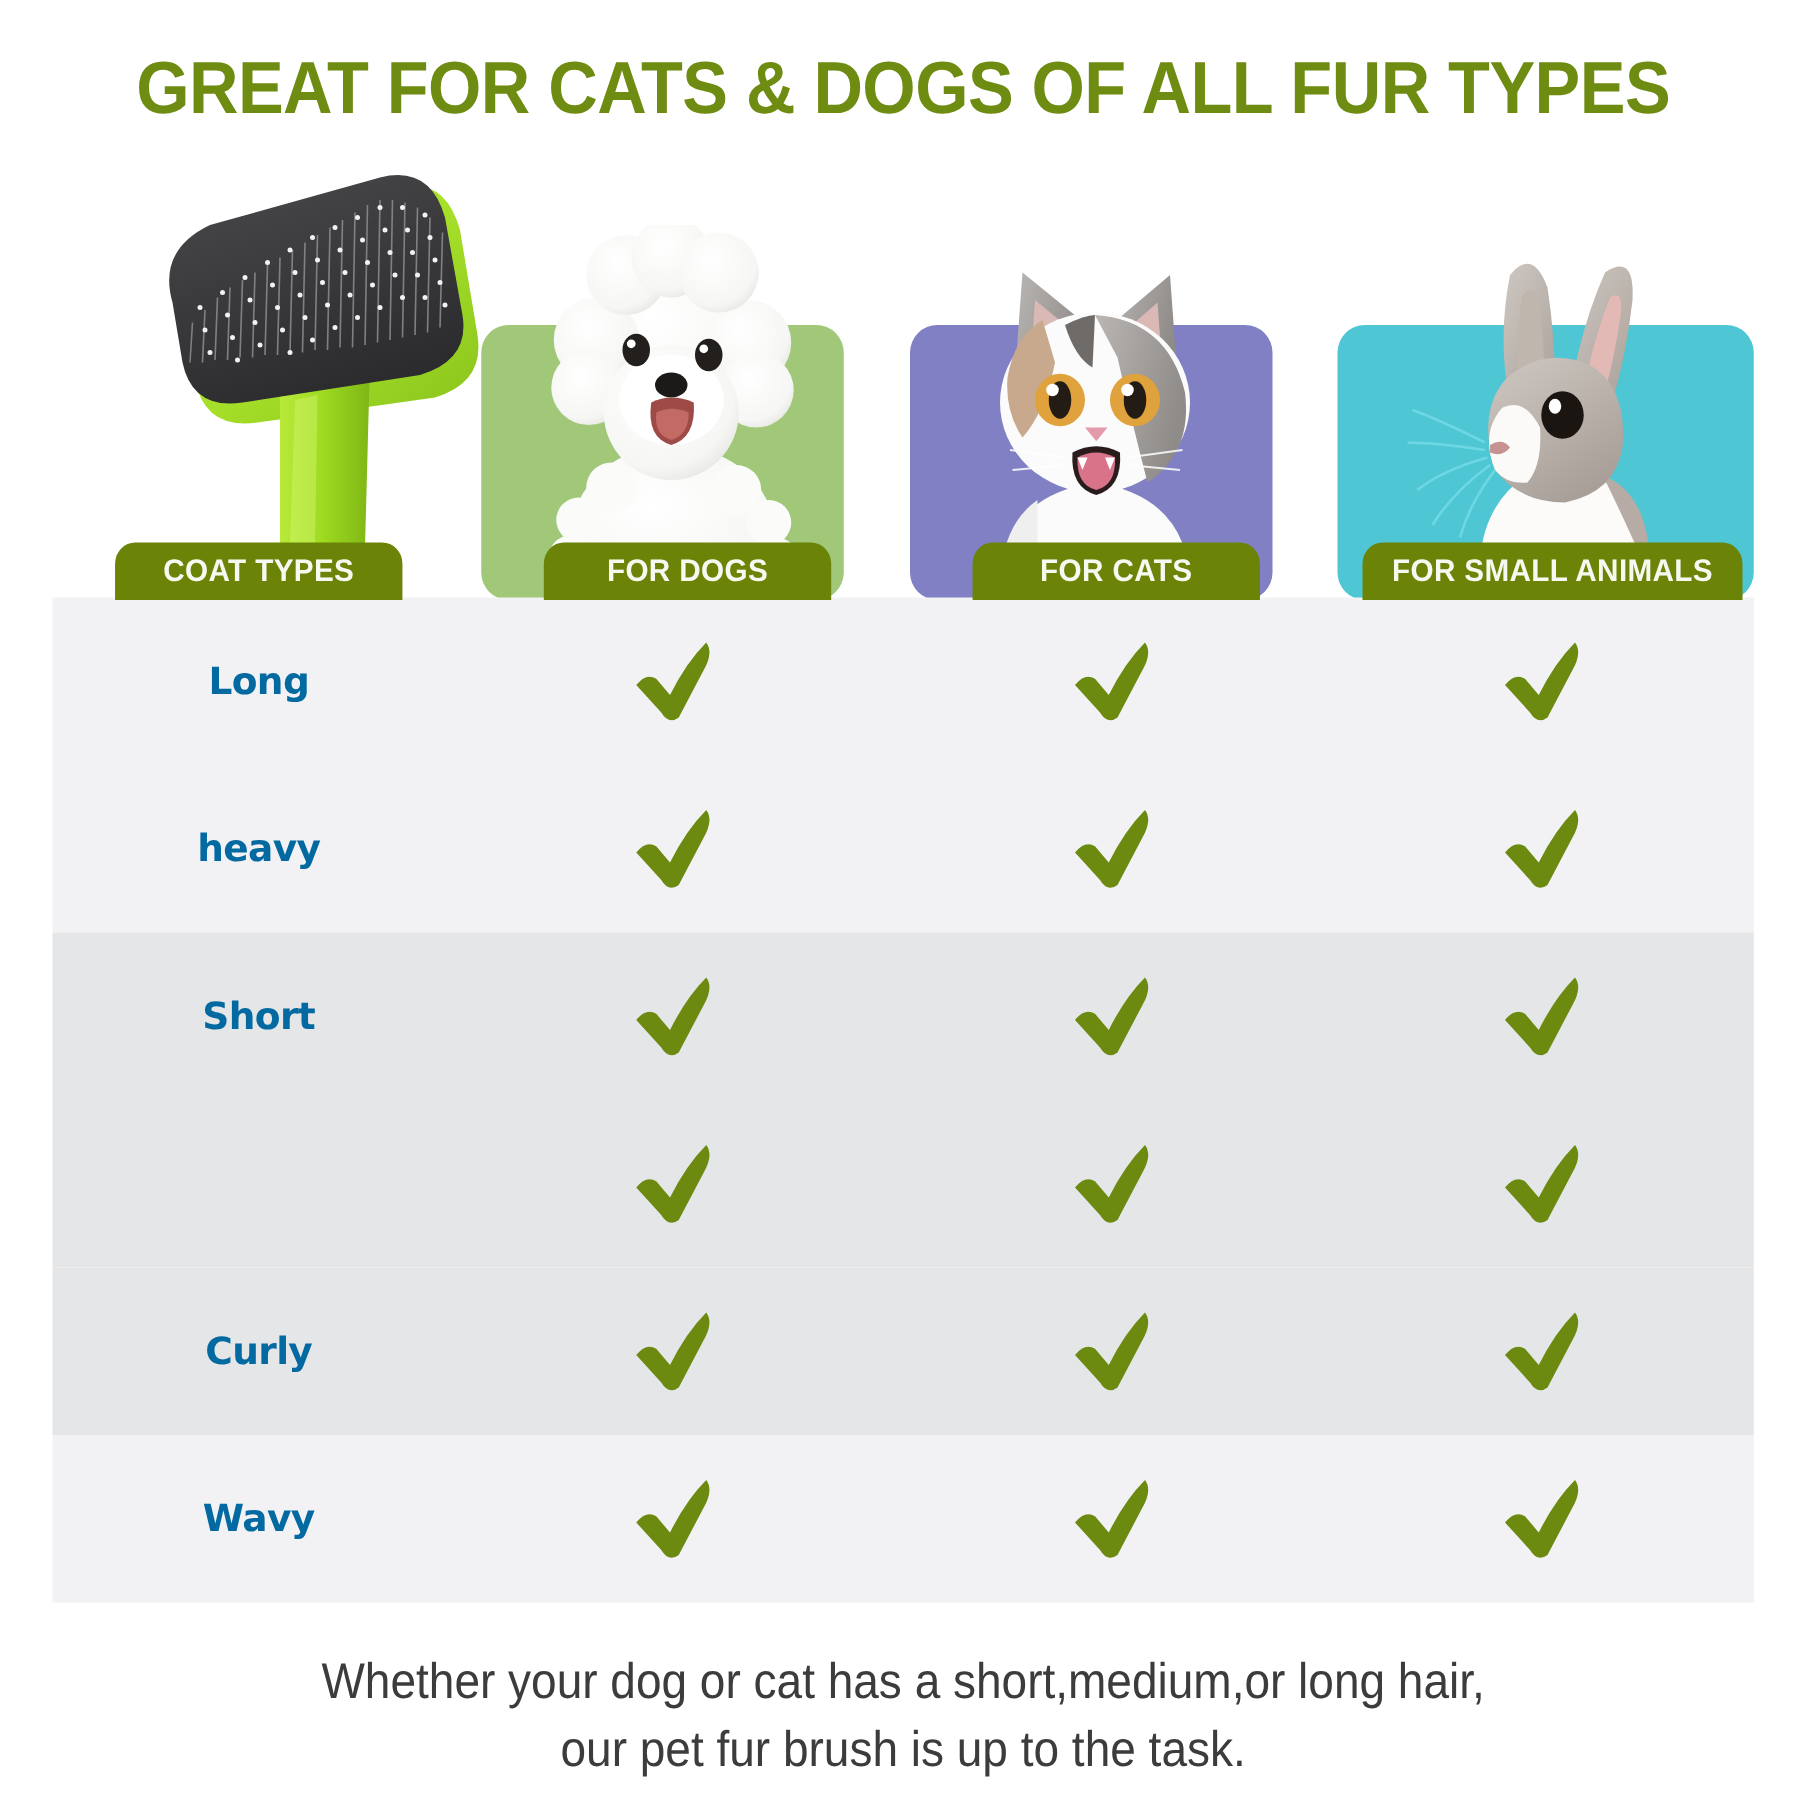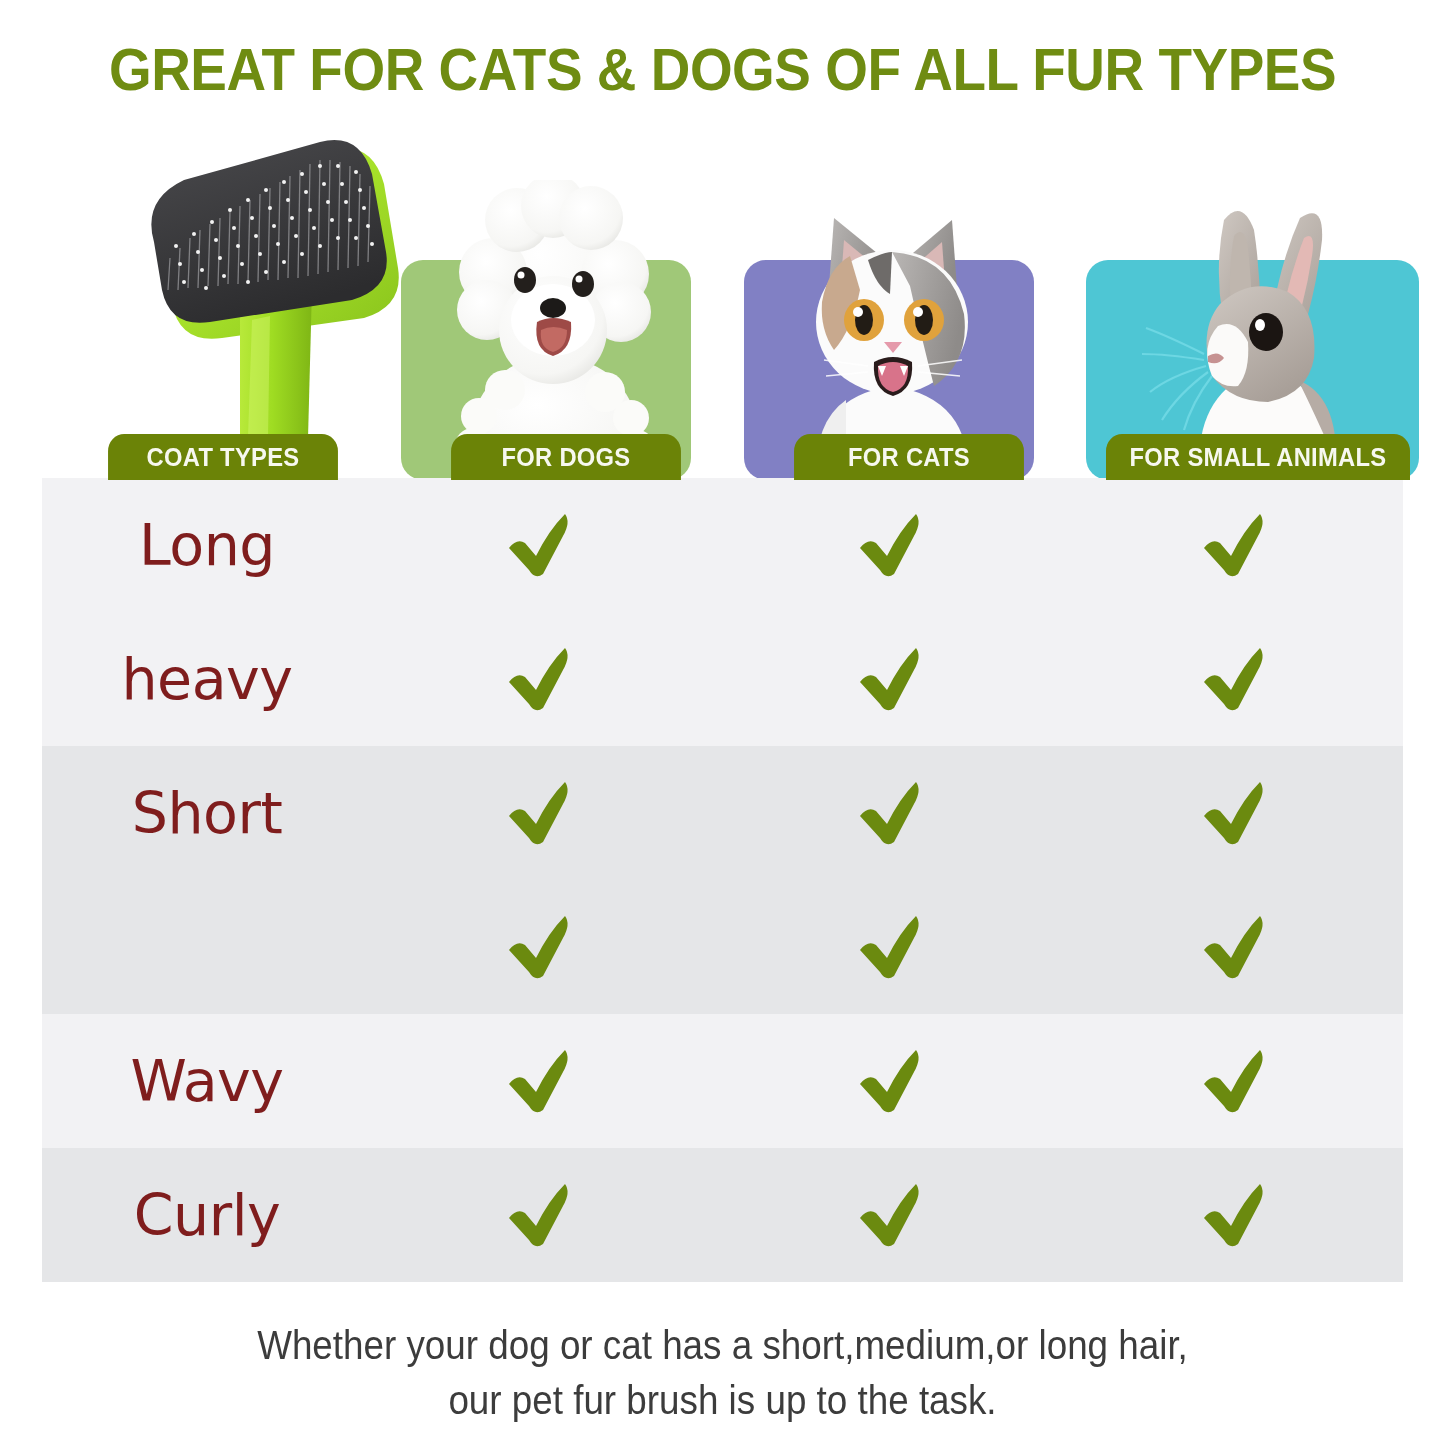--- a/index.html
+++ b/index.html
@@ -21,21 +21,21 @@
     font-weight:bold;
     font-size:59px;
     letter-spacing:-0.5px;
     transform:scaleX(0.93);
     transform-origin:center top;
     white-space:nowrap;
   }
 
   
   .head-strip{
-    position:absolute;left:16px;top:130px;width:1318px;height:350px;
+    position:absolute;left:0;top:130px;width:1318px;height:350px;
   }
 
   .head-col{ position:absolute; top:0; }
 
   
   .card{
     position:absolute;
     border-radius:22px;
     bottom:0;
   }
@@ -75,24 +75,24 @@
     display:flex;
     align-items:center;
   }
   .row.odd { background:#f2f2f4; }
   .row.even{ background:#e5e6e8; }
 
   .coat-label{
     position:absolute;
     left:0;width:330px;
     text-align:center;
-    color:#7f1d1d;
+    color:#0369a1;
     font-family:"DejaVu Sans",sans-serif;
-    font-weight:normal;
-    font-size:57px;
+    font-weight:bold;
+    font-size:30px;
     letter-spacing:-0.5px;
   }
 
   .check{
     position:absolute;
     width:74px;height:74px;
   }
   .check svg{display:block;width:100%;height:100%;}
   .c1{ left:461px; }
   .c2{ left:812px; }
@@ -454,41 +454,41 @@
           <path d="M6 40 Q14 30 22 35 L33 48 Q46 22 62 6 Q68 14 60 28 L40 66 Q32 72 26 62 Z" fill="#6b8a0f"></path>
         </svg>
     </div>
     <div class="check c3">
       <svg viewBox="0 0 74 74">
           <path d="M6 40 Q14 30 22 35 L33 48 Q46 22 62 6 Q68 14 60 28 L40 66 Q32 72 26 62 Z" fill="#6b8a0f"></path>
         </svg>
     </div>
   </div>
 
+  <div class="row even">
+    <div class="coat-label">Curly</div>
+    <div class="check c1">
+      <svg viewBox="0 0 74 74">
+          <path d="M6 40 Q14 30 22 35 L33 48 Q46 22 62 6 Q68 14 60 28 L40 66 Q32 72 26 62 Z" fill="#6b8a0f"></path>
+        </svg>
+    </div>
+    <div class="check c2">
+      <svg viewBox="0 0 74 74">
+          <path d="M6 40 Q14 30 22 35 L33 48 Q46 22 62 6 Q68 14 60 28 L40 66 Q32 72 26 62 Z" fill="#6b8a0f"></path>
+        </svg>
+    </div>
+    <div class="check c3">
+      <svg viewBox="0 0 74 74">
+          <path d="M6 40 Q14 30 22 35 L33 48 Q46 22 62 6 Q68 14 60 28 L40 66 Q32 72 26 62 Z" fill="#6b8a0f"></path>
+        </svg>
+    </div>
+  </div>
+
   <div class="row odd">
     <div class="coat-label">Wavy</div>
-    <div class="check c1">
-      <svg viewBox="0 0 74 74">
-          <path d="M6 40 Q14 30 22 35 L33 48 Q46 22 62 6 Q68 14 60 28 L40 66 Q32 72 26 62 Z" fill="#6b8a0f"></path>
-        </svg>
-    </div>
-    <div class="check c2">
-      <svg viewBox="0 0 74 74">
-          <path d="M6 40 Q14 30 22 35 L33 48 Q46 22 62 6 Q68 14 60 28 L40 66 Q32 72 26 62 Z" fill="#6b8a0f"></path>
-        </svg>
-    </div>
-    <div class="check c3">
-      <svg viewBox="0 0 74 74">
-          <path d="M6 40 Q14 30 22 35 L33 48 Q46 22 62 6 Q68 14 60 28 L40 66 Q32 72 26 62 Z" fill="#6b8a0f"></path>
-        </svg>
-    </div>
-  </div>
-
-  <div class="row even">
-    <div class="coat-label">Curly</div>
     <div class="check c1">
       <svg viewBox="0 0 74 74">
           <path d="M6 40 Q14 30 22 35 L33 48 Q46 22 62 6 Q68 14 60 28 L40 66 Q32 72 26 62 Z" fill="#6b8a0f"></path>
         </svg>
     </div>
     <div class="check c2">
       <svg viewBox="0 0 74 74">
           <path d="M6 40 Q14 30 22 35 L33 48 Q46 22 62 6 Q68 14 60 28 L40 66 Q32 72 26 62 Z" fill="#6b8a0f"></path>
         </svg>
     </div>

